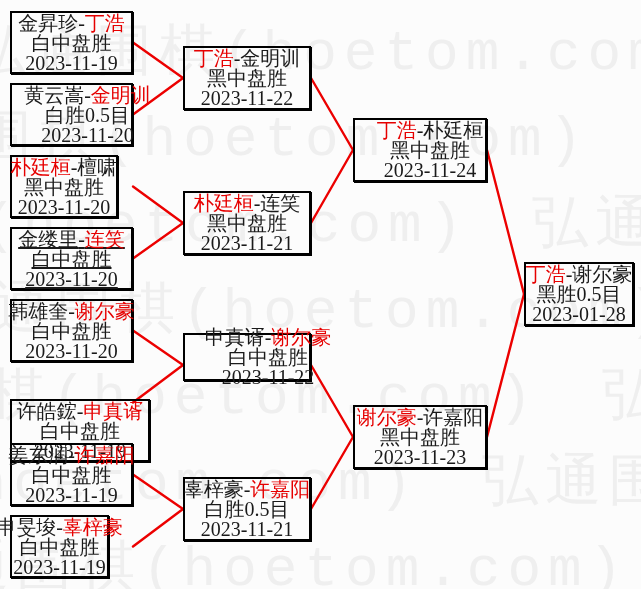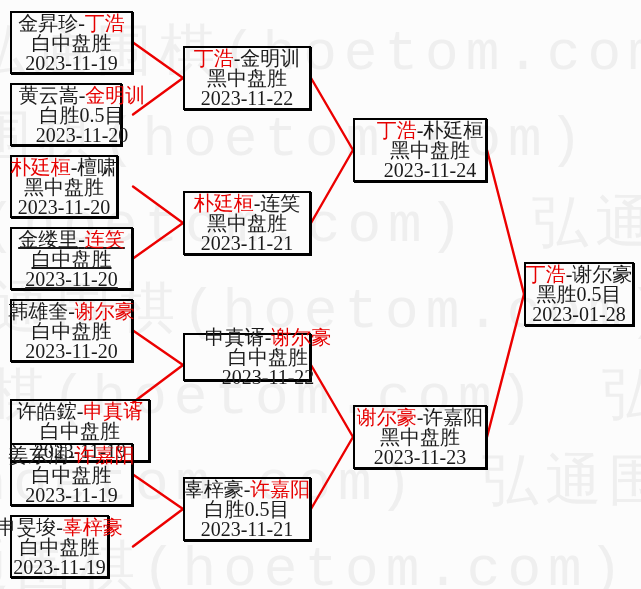--- a/index.html
+++ b/index.html
@@ -77,21 +77,21 @@
       <line x1="311" y1="509" x2="353" y2="437" stroke="#ec0000" stroke-width="2.4" stroke-linecap="round"></line>
       <line x1="487" y1="150" x2="524" y2="294" stroke="#ec0000" stroke-width="2.4" stroke-linecap="round"></line>
       <line x1="487" y1="437" x2="524" y2="294" stroke="#ec0000" stroke-width="2.4" stroke-linecap="round"></line>
     </svg>
   <div id="boxes">
       <div class="match" style="left: 10px; top: 11px; width: 123px; height: 63px;">
         <div class="l1"><span class="">金昇珍</span><span class="dash">-</span><span class="win">丁浩</span></div>
         <div class="l2">白中盘胜</div>
         <div class="l3">2023-11-19</div>
       </div>
-      <div class="match" style="left: 10px; top: 83px; width: 112px; height: 63px; padding-left: 32px;">
+      <div class="match" style="left: 10px; top: 83px; width: 123px; height: 63px; padding-left: 32px;">
         <div class="l1"><span class="">黄云嵩</span><span class="dash">-</span><span class="win">金明训</span></div>
         <div class="l2">白胜0.5目</div>
         <div class="l3">2023-11-20</div>
       </div>
       <div class="match" style="left: 10px; top: 155px; width: 108px; height: 63px;">
         <div class="l1"><span class="win">朴廷桓</span><span class="dash">-</span><span class="">檀啸</span></div>
         <div class="l2">黑中盘胜</div>
         <div class="l3">2023-11-20</div>
       </div>
       <div class="match" style="left: 10px; top: 227px; width: 123px; height: 63px; text-decoration: underline;">

